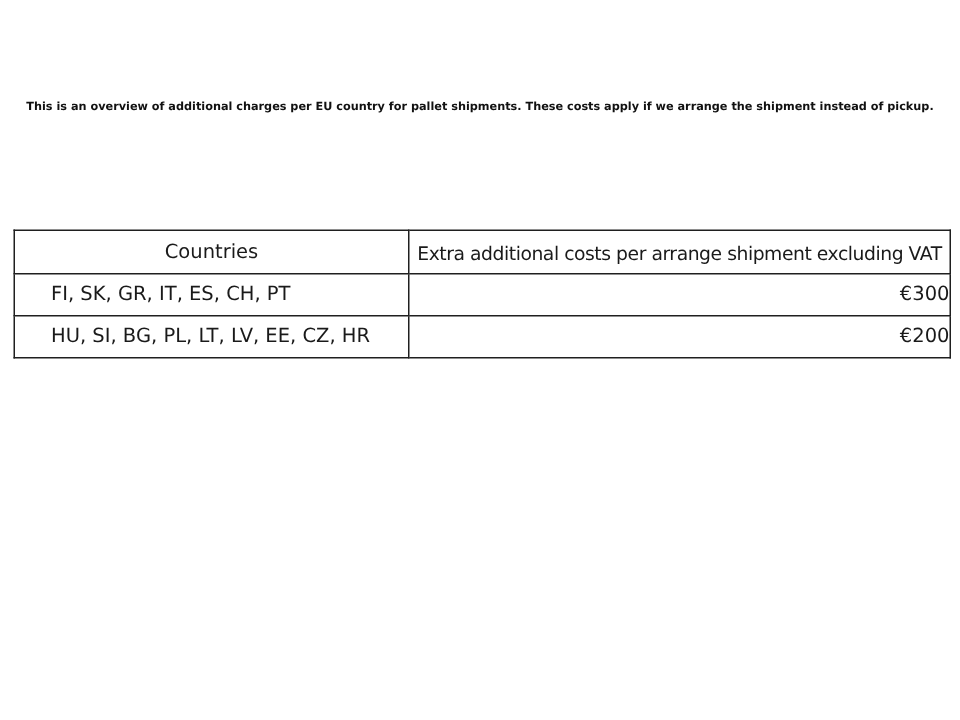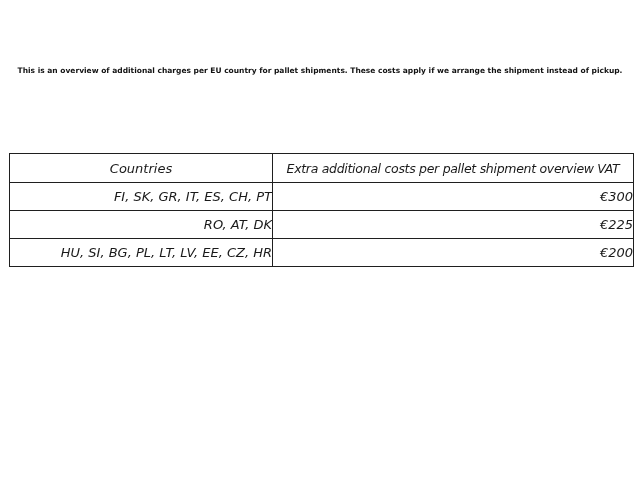--- a/index.html
+++ b/index.html
@@ -26,21 +26,20 @@
     color: #111111;
     letter-spacing: 0;
     white-space: nowrap;
   }
   table.charges {
     position: absolute;
     left: 9px;
     top: 153px;
     border-collapse: collapse;
     table-layout: fixed;
-    font-style: italic;
   }
   table.charges col.c1 { width: 263px; }
   table.charges col.c2 { width: 361px; }
   table.charges th,
   table.charges td {
     border: 1px solid #1f1f1f;
     height: 27px;
     font-size: 13px;
     font-weight: 400;
     vertical-align: middle;
@@ -52,21 +51,21 @@
   table.charges th {
     height: 28px;
     text-align: center;
   }
   table.charges th.cost-header {
     font-size: 12.5px;
     letter-spacing: -0.3px;
   }
   table.charges td.countries-cell {
     padding-left: 24px;
-    text-align: right;
+    text-align: left;
   }
   table.charges td.cost-cell {
     padding-left: 33px;
     text-align: right;
   }
   table.charges tr.thick-bottom th,
   table.charges tr.thick-bottom td {
     border-bottom: 2px solid #7a7a7a;
   }
 </style>
@@ -76,30 +75,26 @@
 <div class="caption">This is an overview of additional charges per EU country for pallet shipments. These costs apply if we arrange the shipment instead of pickup.</div>
 
 <table class="charges">
   <colgroup>
     <col class="c1">
     <col class="c2">
   </colgroup>
   <thead>
     <tr>
       <th class="countries-header">Countries</th>
-      <th class="cost-header">Extra additional costs per pallet shipment overview VAT</th>
+      <th class="cost-header">Extra additional costs per arrange shipment excluding VAT</th>
     </tr>
   </thead>
   <tbody>
     <tr>
       <td class="countries-cell">FI, SK, GR, IT, ES, CH, PT</td>
       <td class="cost-cell">€300</td>
-    </tr>
-    <tr>
-      <td class="countries-cell">RO, AT, DK</td>
-      <td class="cost-cell">€225</td>
     </tr>
     <tr>
       <td class="countries-cell">HU, SI, BG, PL, LT, LV, EE, CZ, HR</td>
       <td class="cost-cell">€200</td>
     </tr>
   </tbody>
 </table>
 
 </body></html>

